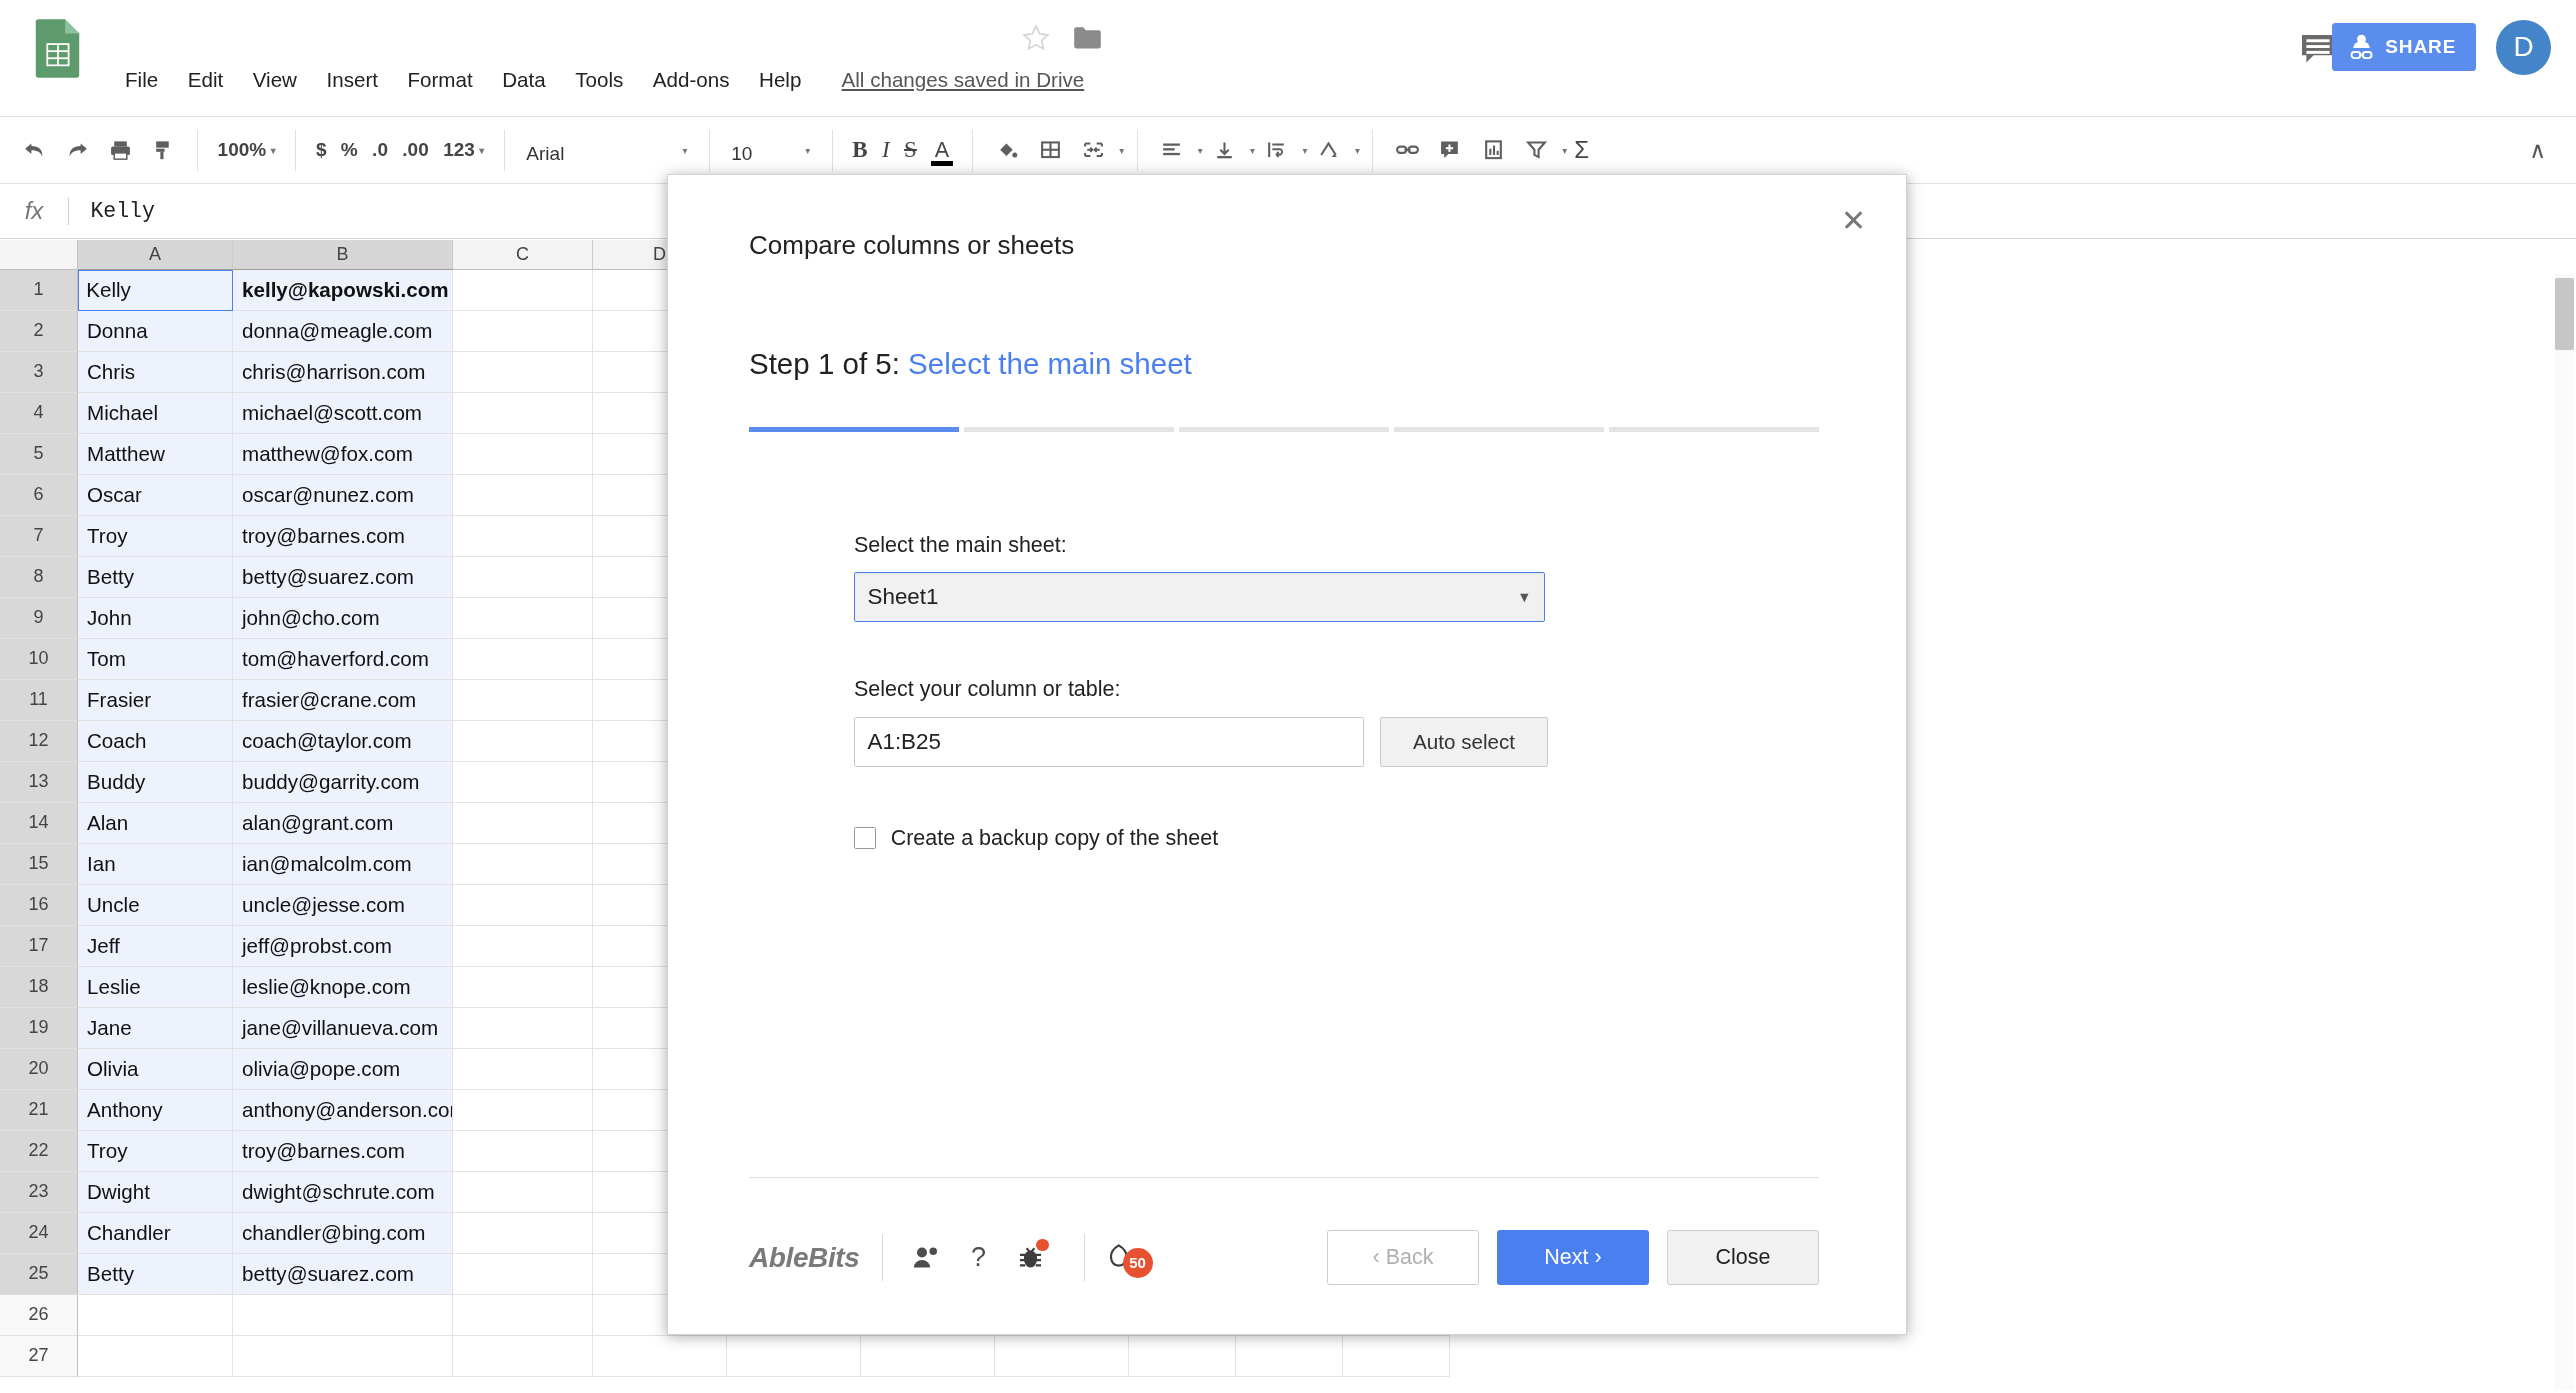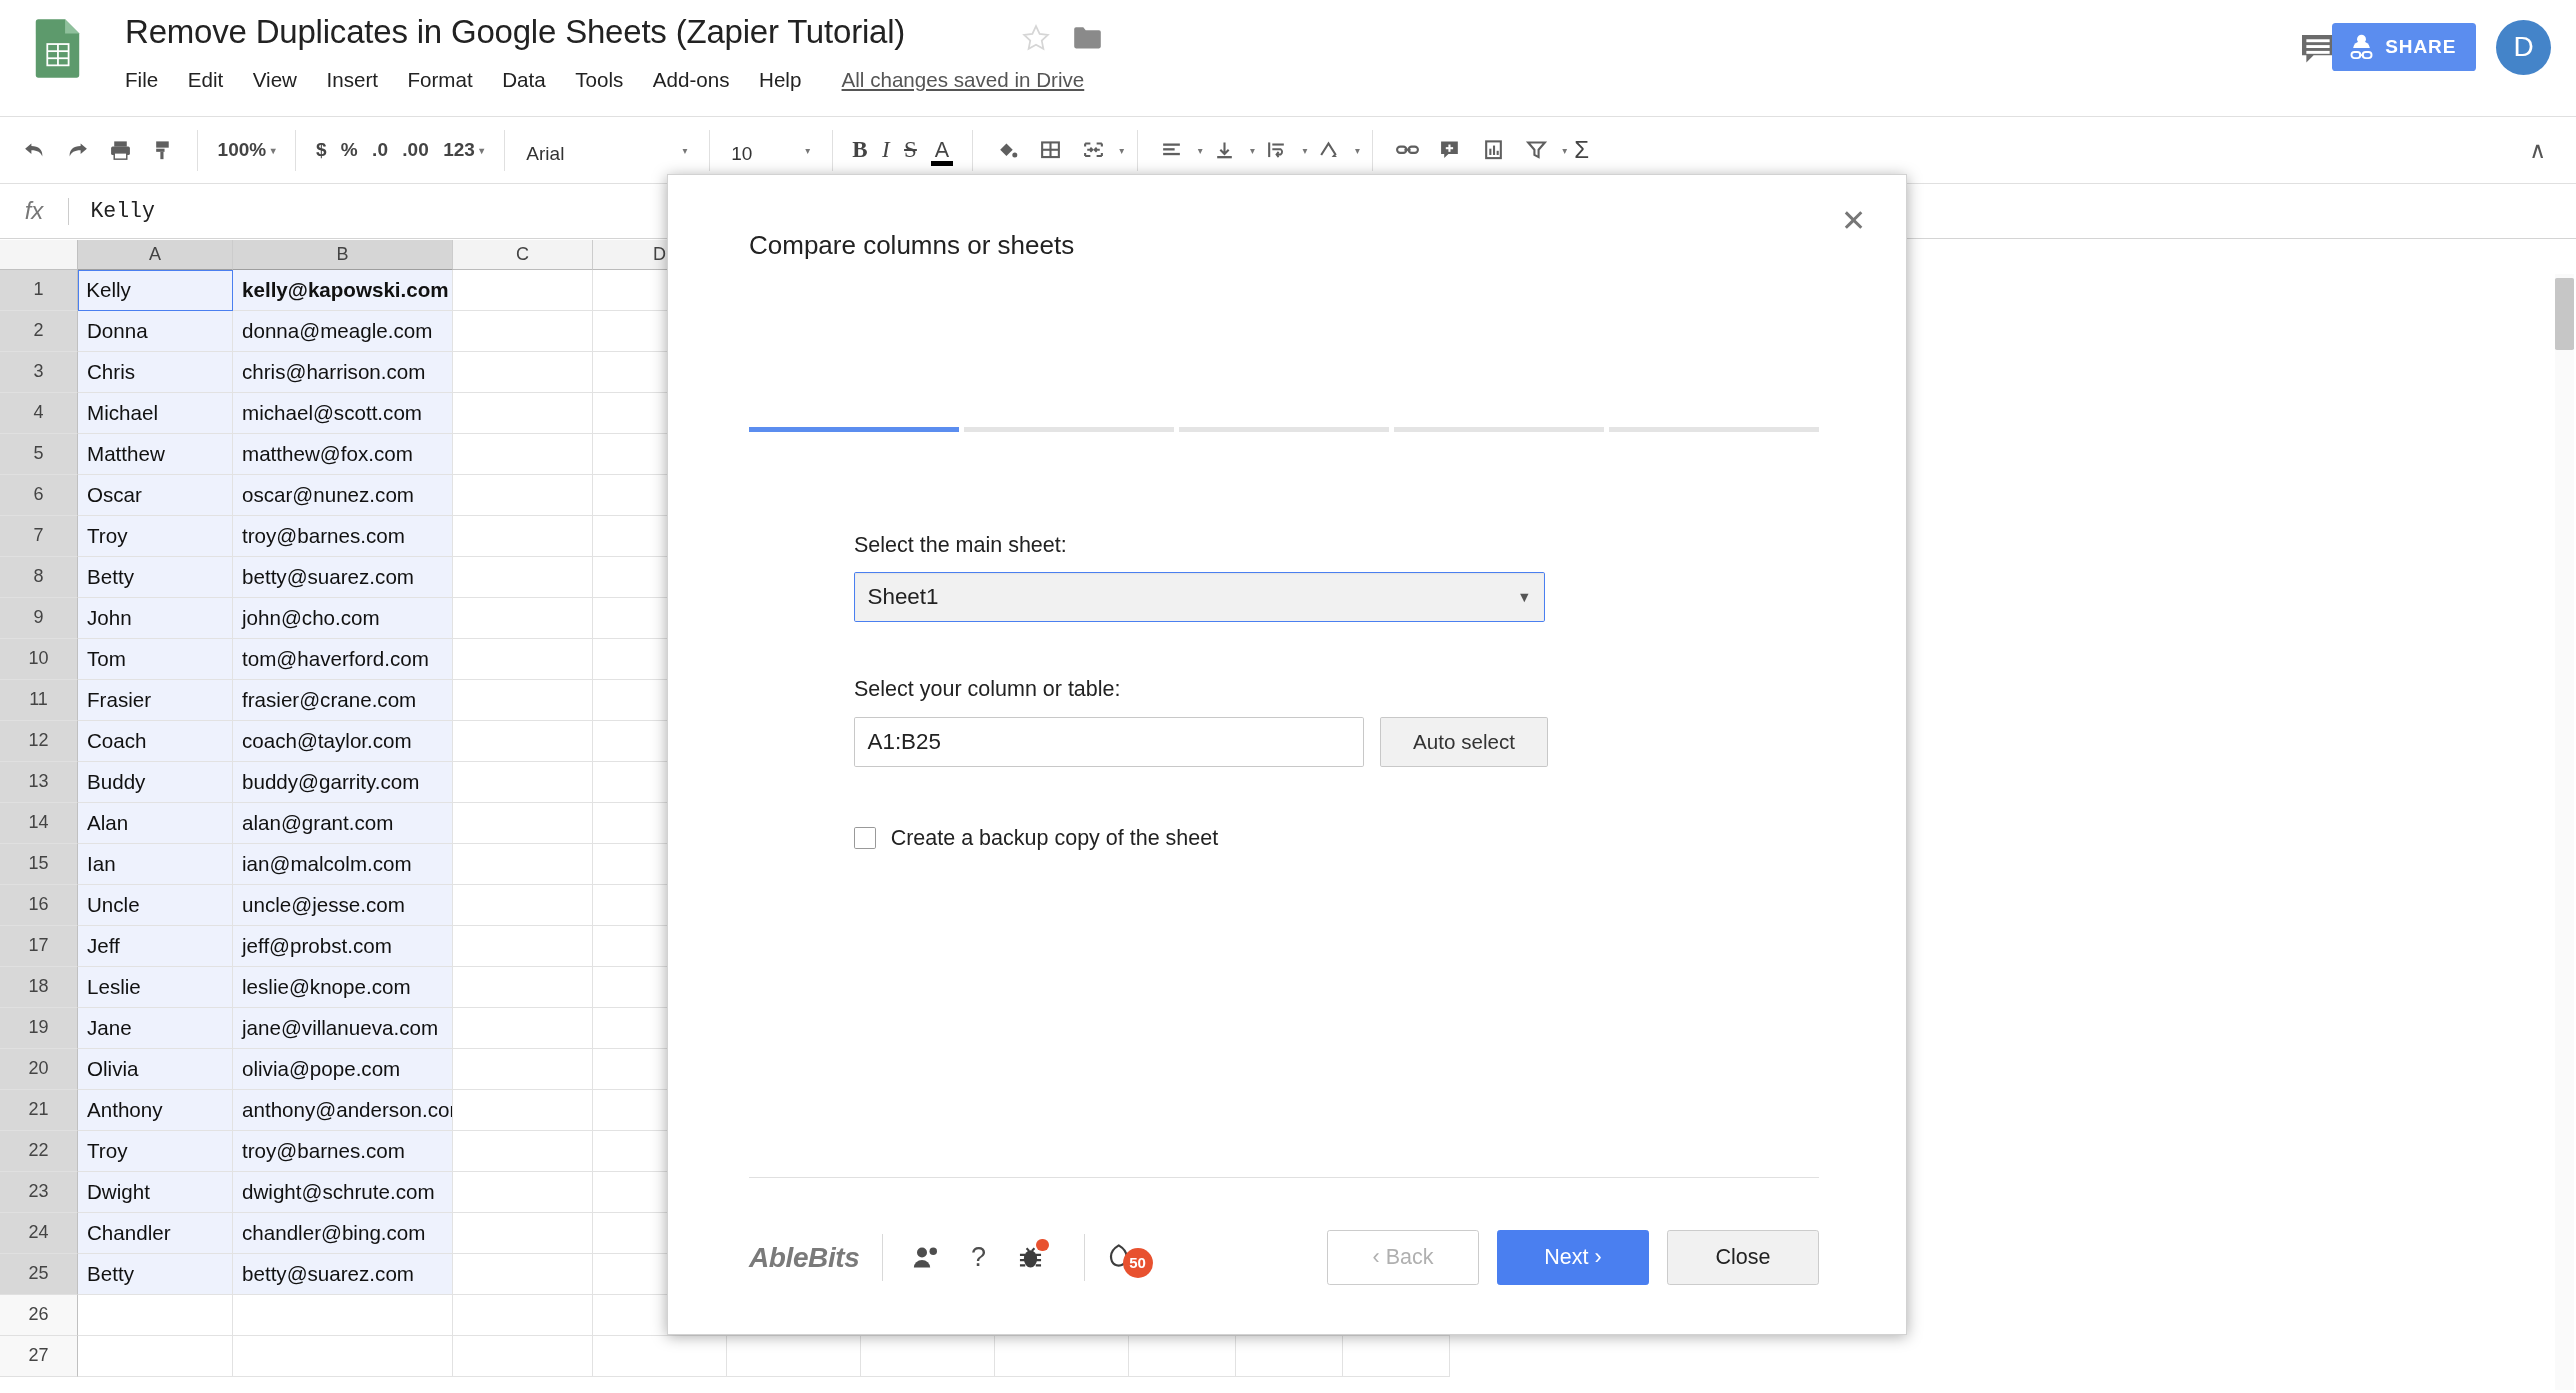--- a/index.html
+++ b/index.html
@@ -184,21 +184,20 @@
       <path d="M35 1 l16 16 h-16 Z" fill="#8fc09c"></path>
       <rect x="14" y="28" width="26" height="26" fill="#fff"></rect>
       <rect x="16" y="30" width="10" height="6" fill="#5d9a6c"></rect>
       <rect x="28" y="30" width="10" height="6" fill="#5d9a6c"></rect>
       <rect x="16" y="38" width="10" height="6" fill="#5d9a6c"></rect>
       <rect x="28" y="38" width="10" height="6" fill="#5d9a6c"></rect>
       <rect x="16" y="46" width="10" height="6" fill="#5d9a6c"></rect>
       <rect x="28" y="46" width="10" height="6" fill="#5d9a6c"></rect>
     </svg>
 
-    <div class="doc-title">Remove Duplicates in Google Sheets (Zapier Tutorial)</div>
 
     <svg class="star-icon" viewBox="0 0 24 24">
       <path d="M12 2.5 l2.9 6.2 6.6.8 -4.9 4.6 1.3 6.6 -5.9-3.3 -5.9 3.3 1.3-6.6 -4.9-4.6 6.6-.8 Z" fill="none" stroke="#d6d6d6" stroke-width="1.4"></path>
     </svg>
     <svg class="folder-icon" viewBox="0 0 24 20">
       <path d="M1 3 a1.5 1.5 0 0 1 1.5-1.5 h6 l2 2.5 h11 a1.5 1.5 0 0 1 1.5 1.5 v12 a1.5 1.5 0 0 1-1.5 1.5 H2.5 A1.5 1.5 0 0 1 1 17.5 Z" fill="#8a8a8a"></path>
     </svg>
 
     <div class="menubar">
       <div class="menu-item">File</div>
@@ -781,20 +780,24 @@
         </div>
       </div>
     <div class="vscroll">
       <div class="thumb"></div>
     </div>
   </div>
 
   <div class="dlg-shadow">
     <div class="dlg-close">✕</div>
     <div class="dlg-title">Compare columns or sheets</div>
+    <div class="dlg-step">
+      <span>Step 1 of 5:</span>
+      <span class="steplink">Select the main sheet</span>
+    </div>
     <div class="progress" id="progress">
         <div class="seg on"></div>
         <div class="seg"></div>
         <div class="seg"></div>
         <div class="seg"></div>
         <div class="seg"></div>
       </div>
 
     <div class="form-area">
       <div class="flabel">Select the main sheet:</div>

